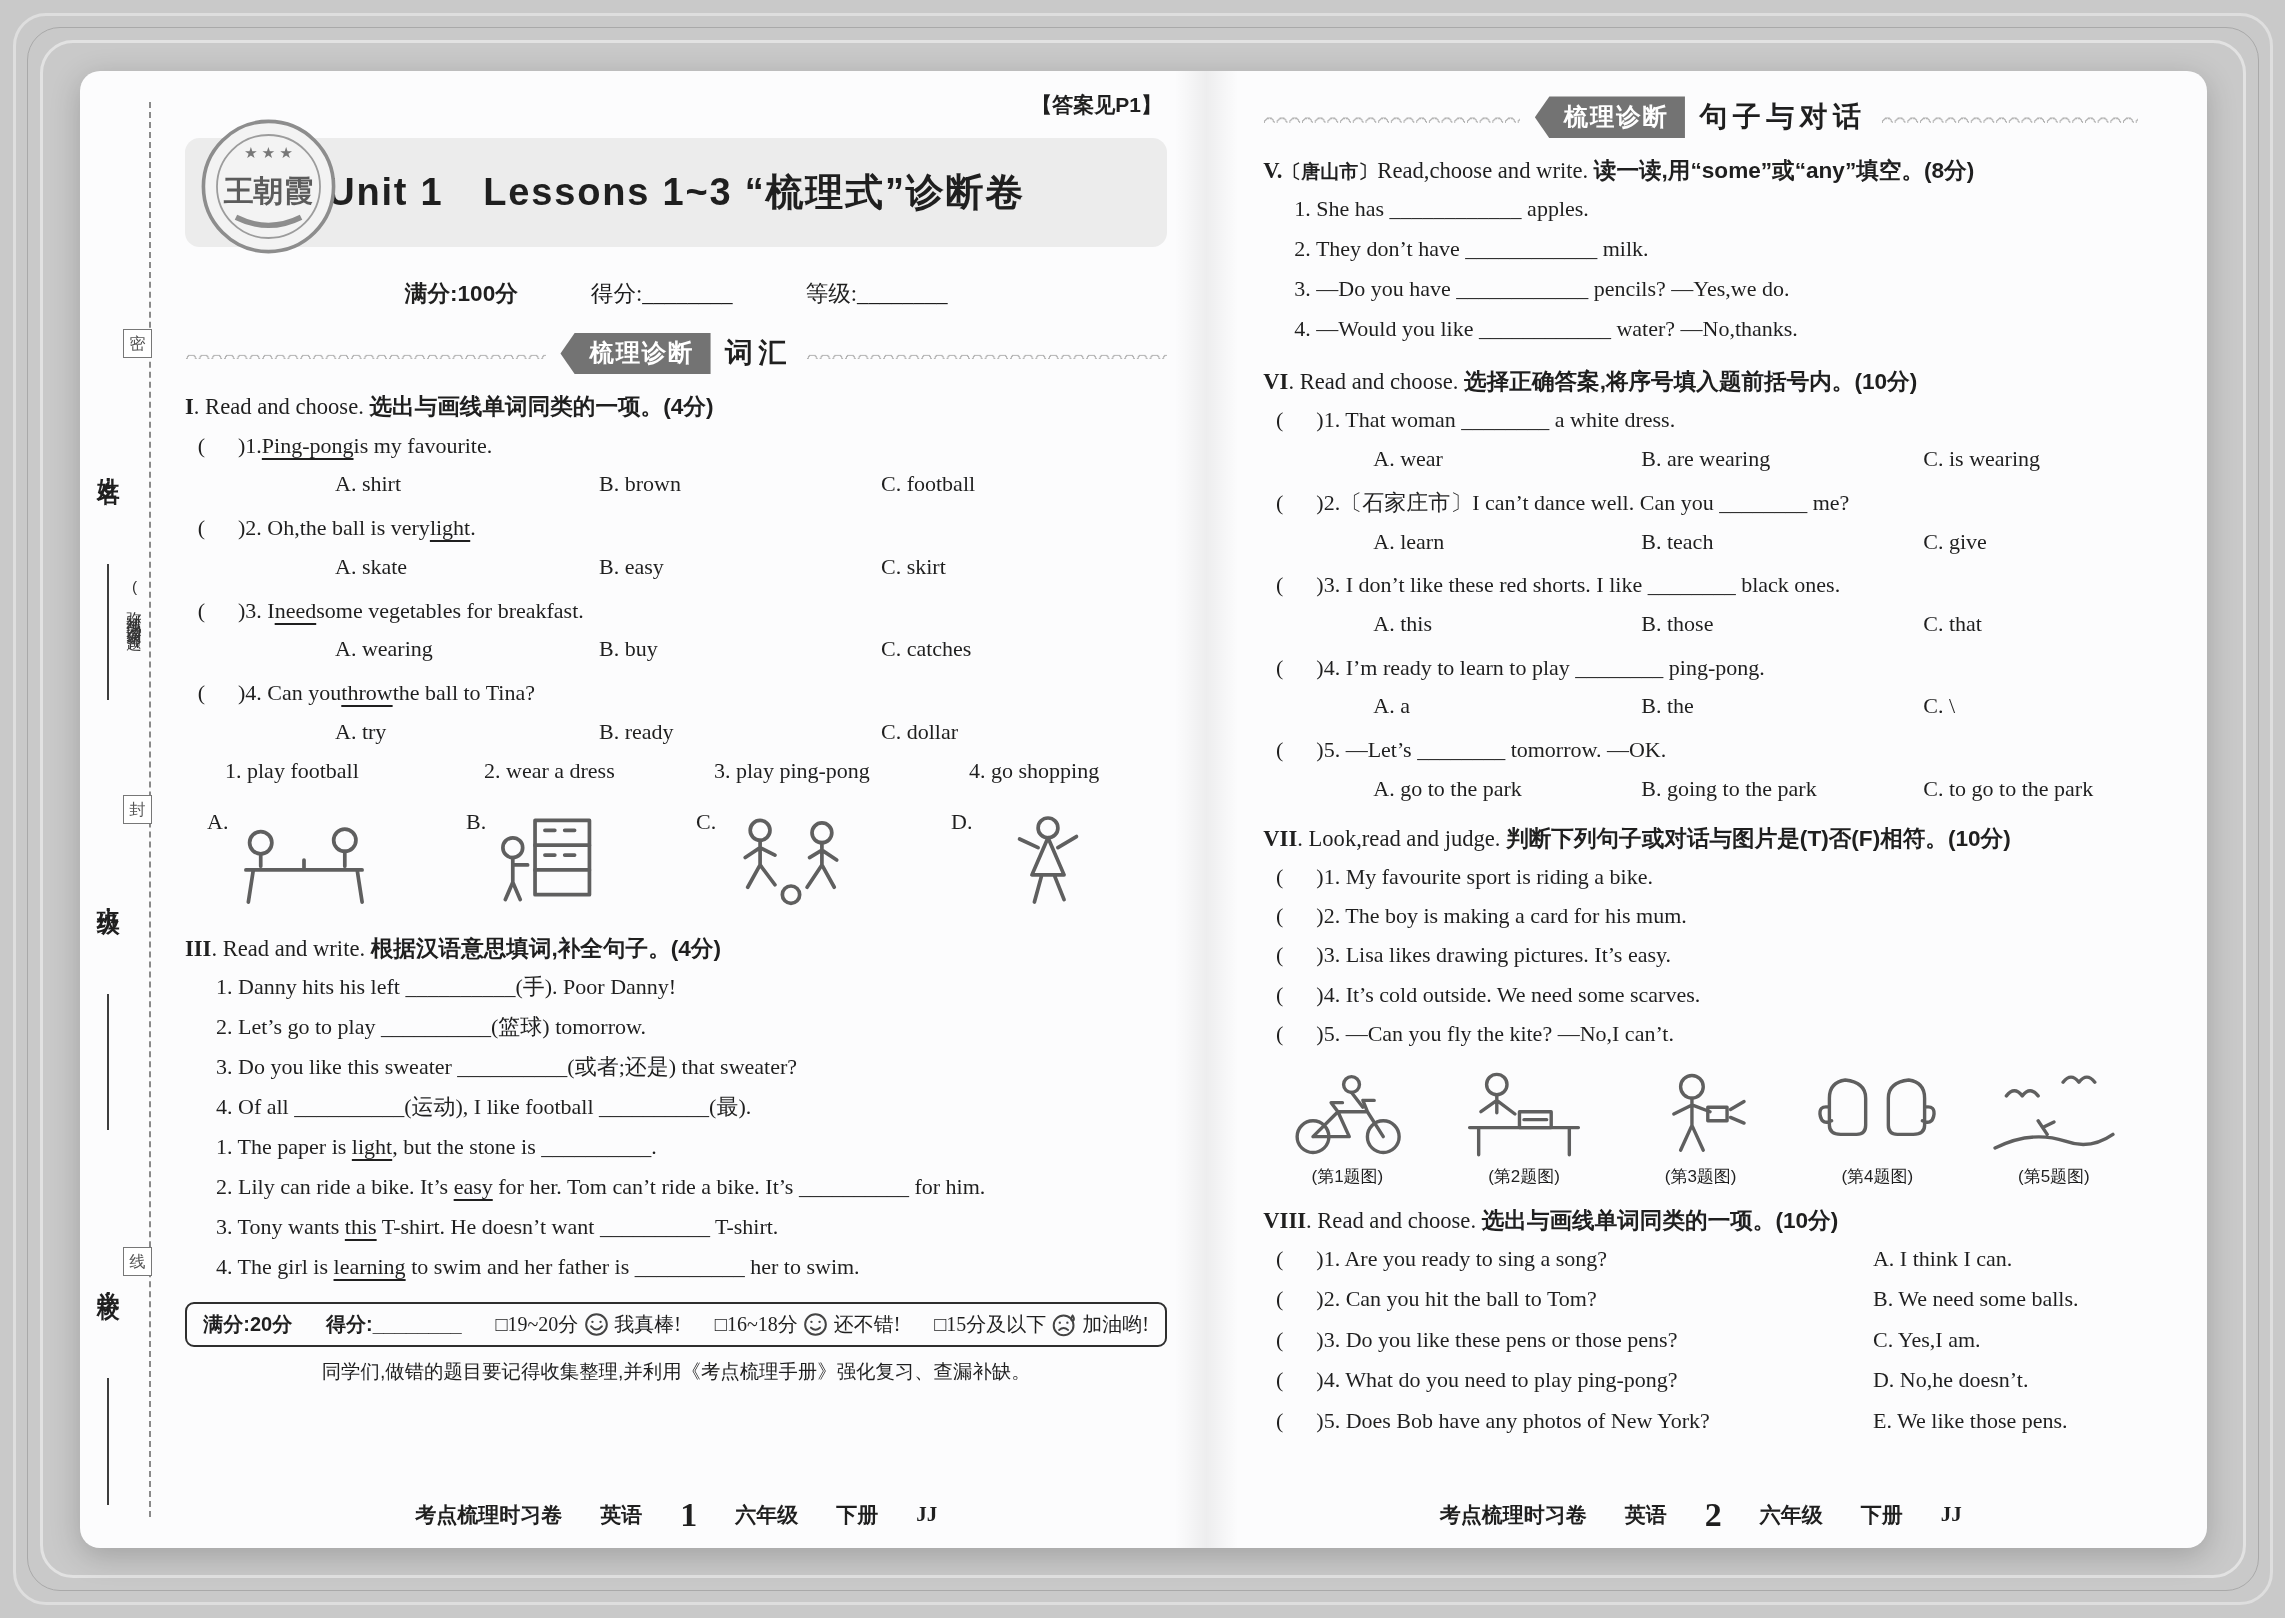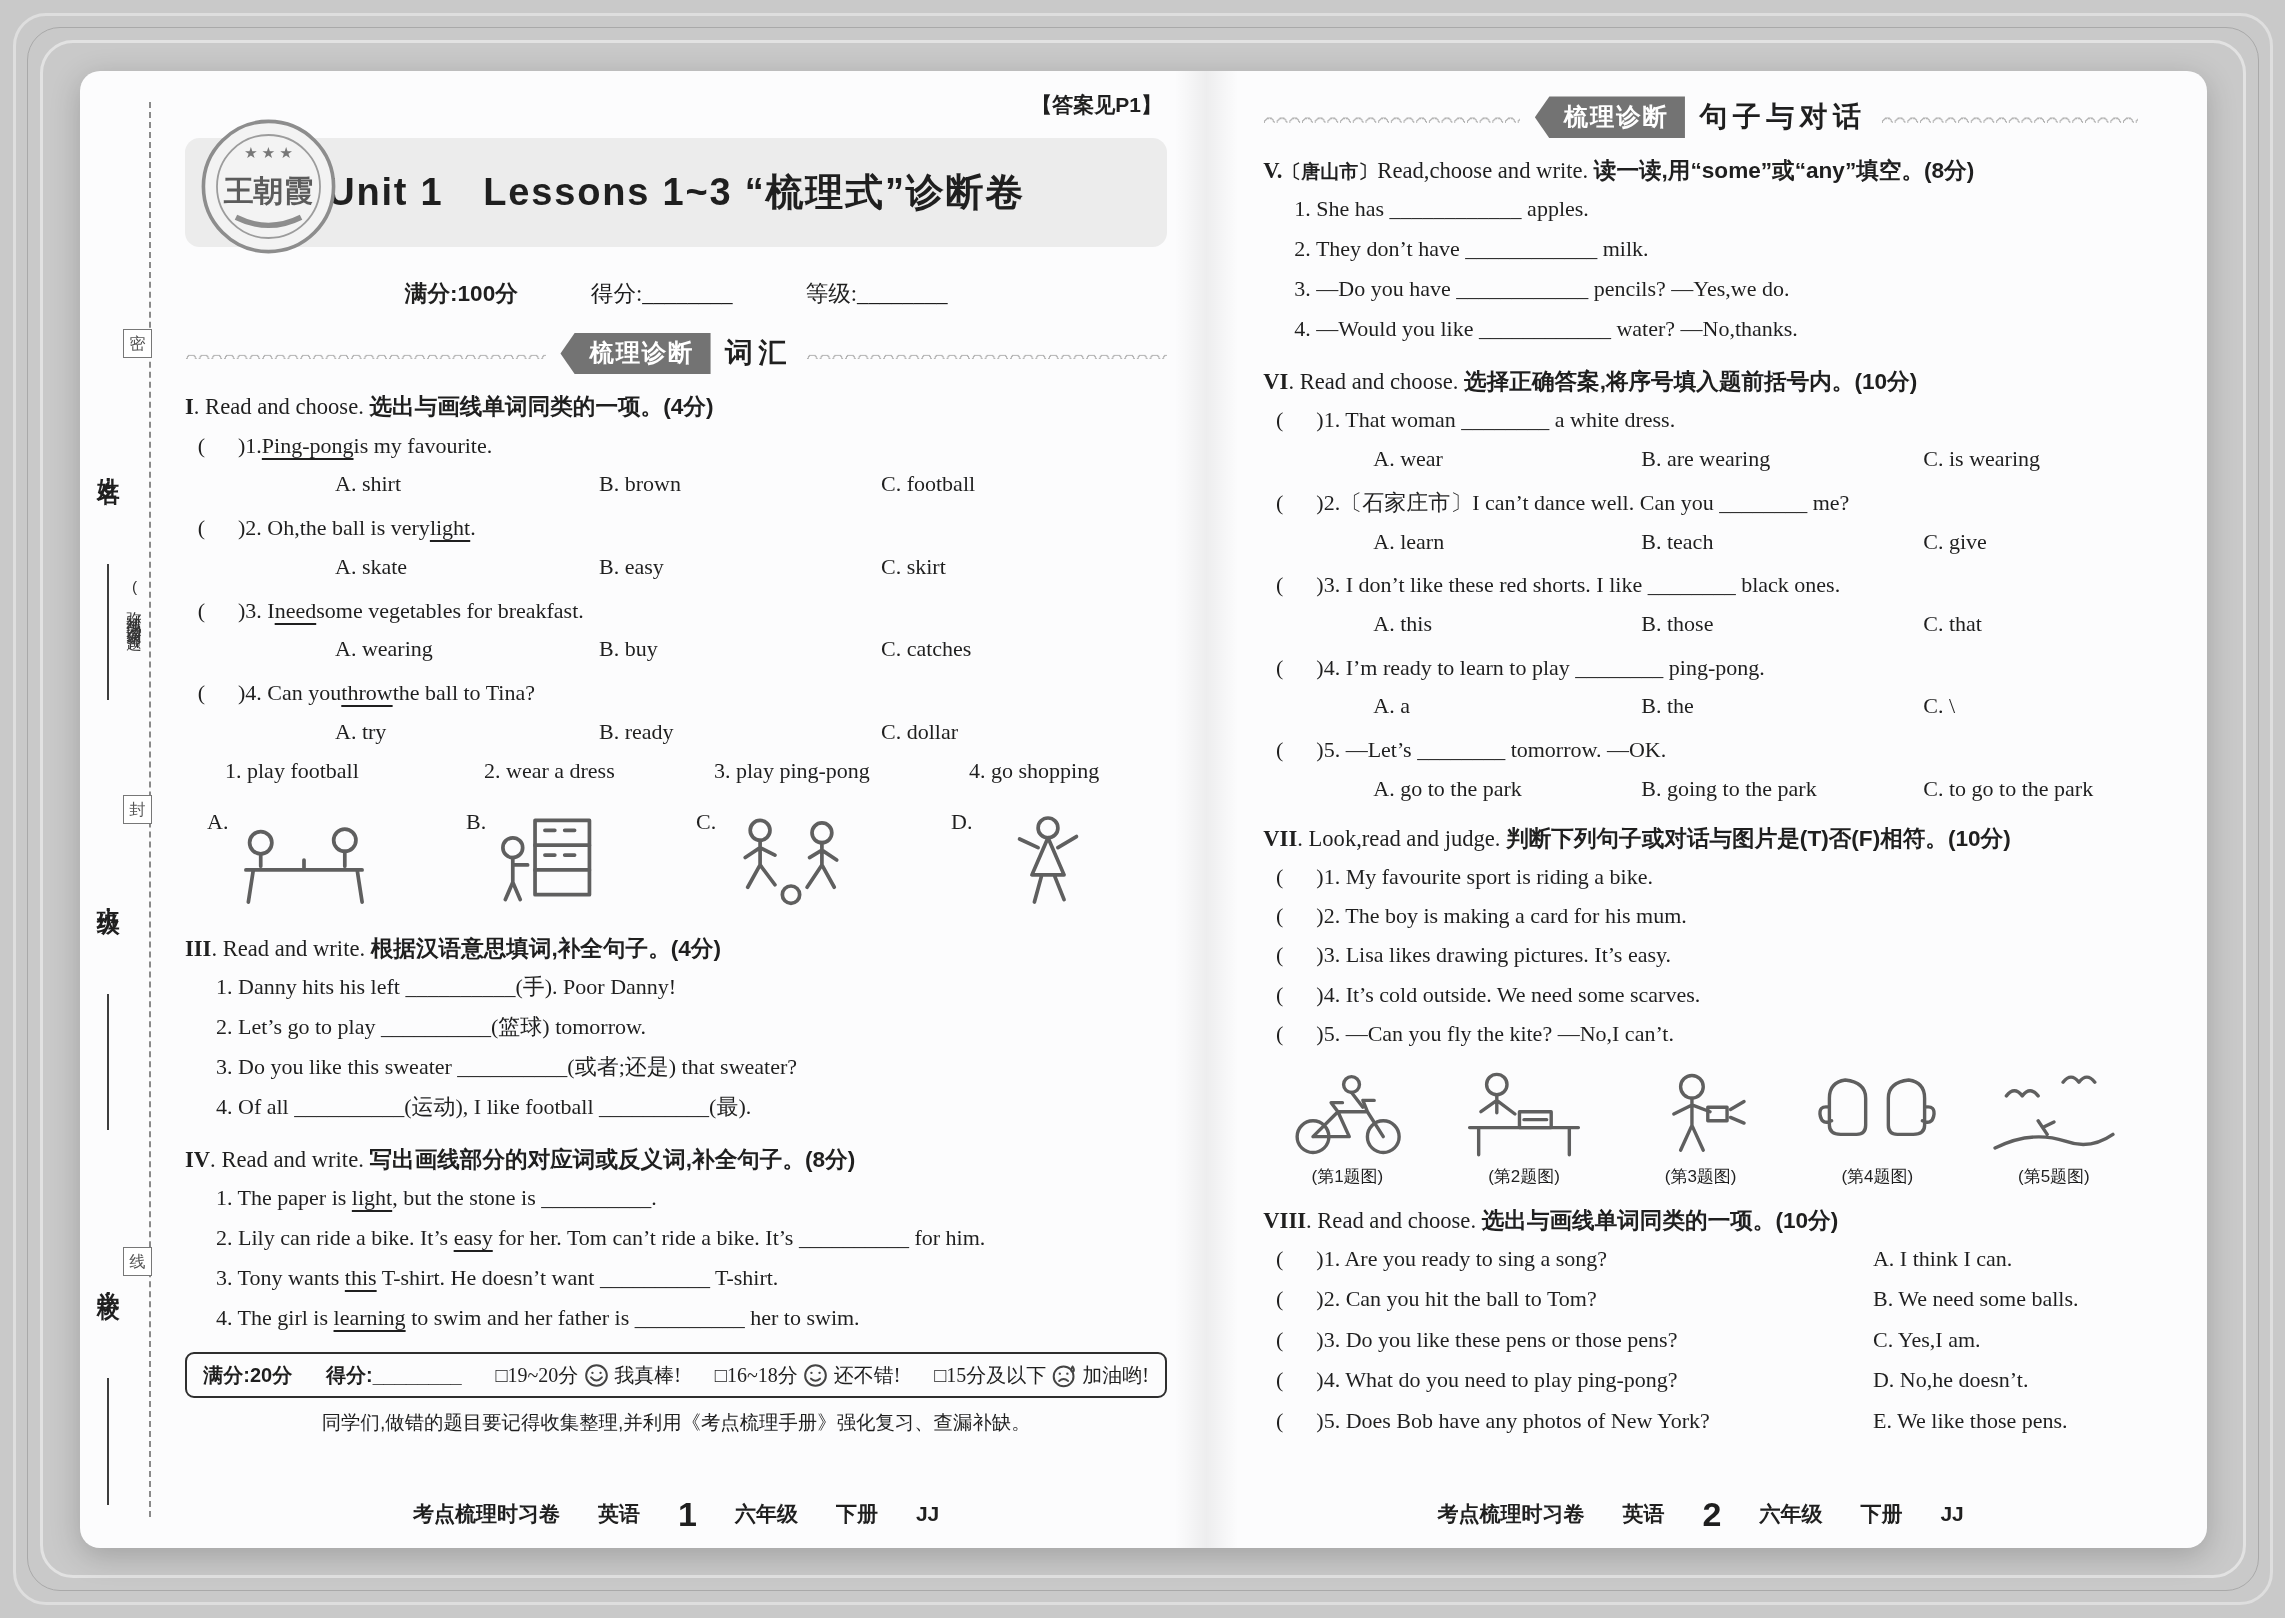--- a/index.html
+++ b/index.html
@@ -86,21 +86,21 @@
   .band { margin-top:14.5px; border:2.3px solid #2e2e2e; border-radius:9px; padding:7.2px 16.3px;
           display:flex; justify-content:space-between; align-items:center; font-size:20px; white-space:nowrap; }
   .band-bold { font-family:"Liberation Sans","DejaVu Sans",sans-serif; font-weight:700; }
   .band-opt { display:flex; align-items:center; gap:4.5px; }
   .face { width:27px; height:27px; flex:0 0 27px; }
   .face svg { width:100%; height:100%; stroke:#444; fill:none; stroke-width:2.2; stroke-linecap:round; }
 
   .note-line { margin-top:11px; text-align:center; font-family:"Liberation Sans","DejaVu Sans",sans-serif; font-size:19.4px; }
 
   .footer { position:absolute; bottom:0; left:0; right:0; display:flex; justify-content:center; align-items:center;
-            gap:38px; font-family:Liberation Sans, sans-serif; font-size:21px; font-weight:700; }
+            gap:38px; font-family:Liberation Serif, serif; font-size:21px; font-weight:700; }
   .page-num { font-size:34px; }
 
   .s7row { display:flex; font-size:22px; line-height:1.78; padding-left:12.7px; }
   .s8row { display:flex; font-size:22px; line-height:1.84; padding-left:12.7px; }
   .s8q { flex:0 0 597px; display:flex; }
 </style>
 </head>
 <body>
 
 <div class="sheet">
@@ -260,23 +260,20 @@
         </div>
 
         <div class="qhead">
           <span class="qnum">III</span><span>. Read and write. </span><span class="qzh">根据汉语意思填词,补全句子。(4分)</span>
         </div>
         <div class="line indent">1. Danny hits his left __________(手). Poor Danny!</div>
         <div class="line indent">2. Let’s go to play __________(篮球) tomorrow.</div>
         <div class="line indent">3. Do you like this sweater __________(或者;还是) that sweater?</div>
         <div class="line indent">4. Of all __________(运动), I like football __________(最).</div>
 
-        <div class="qhead">
-          <span class="qnum">IV</span><span>. Read and write. </span><span class="qzh">写出画线部分的对应词或反义词,补全句子。(8分)</span>
-        </div>
         <div class="line indent">
           <span>1. The paper is </span><span class="u">light</span><span>, but the stone is __________.</span>
         </div>
         <div class="line indent">
           <span>2. Lily can ride a bike. It’s </span><span class="u">easy</span><span> for her. Tom can’t ride a bike. It’s __________ for him.</span>
         </div>
         <div class="line indent">
           <span>3. Tony wants </span><span class="u">this</span><span> T-shirt. He doesn’t want __________ T-shirt.</span>
         </div>
         <div class="line indent">

